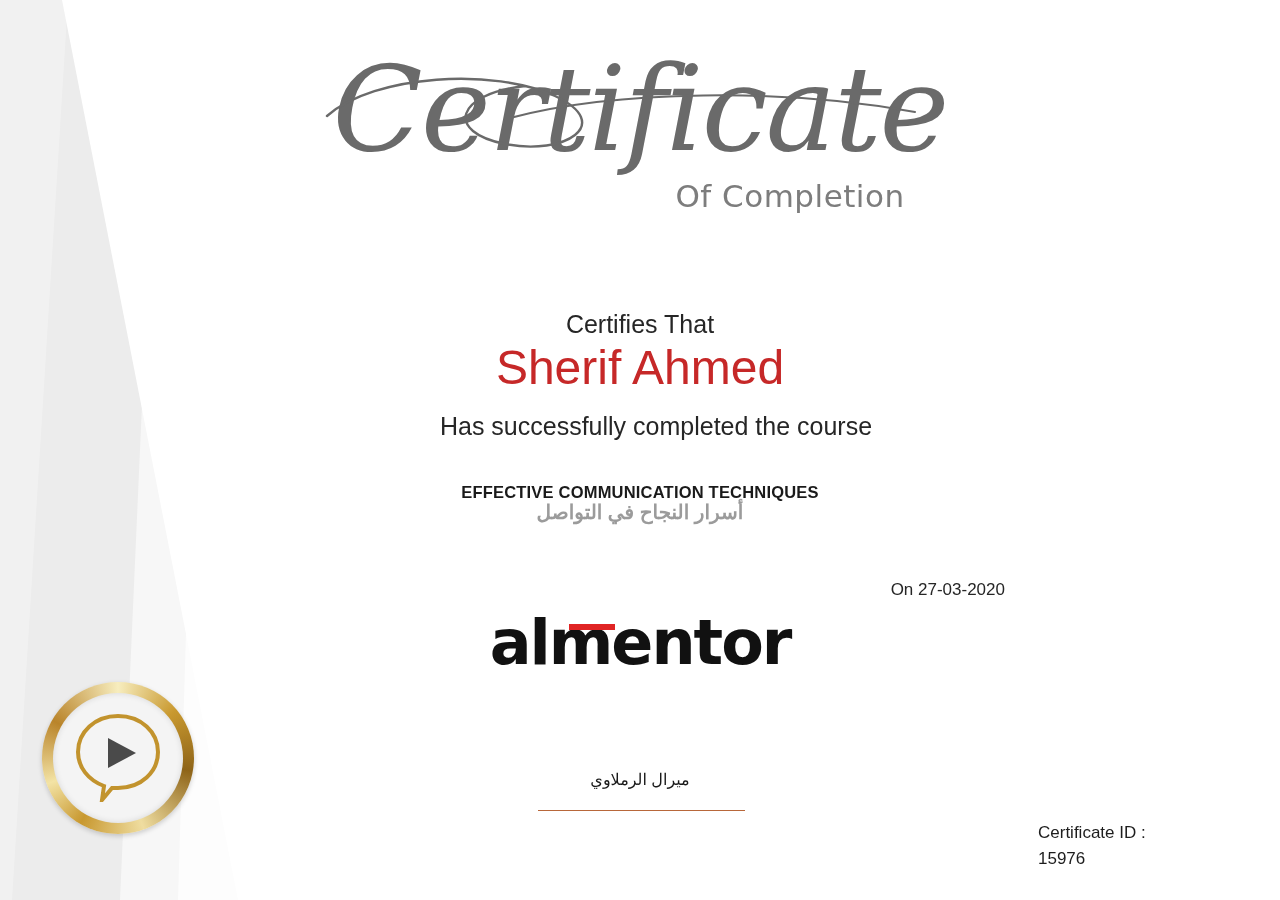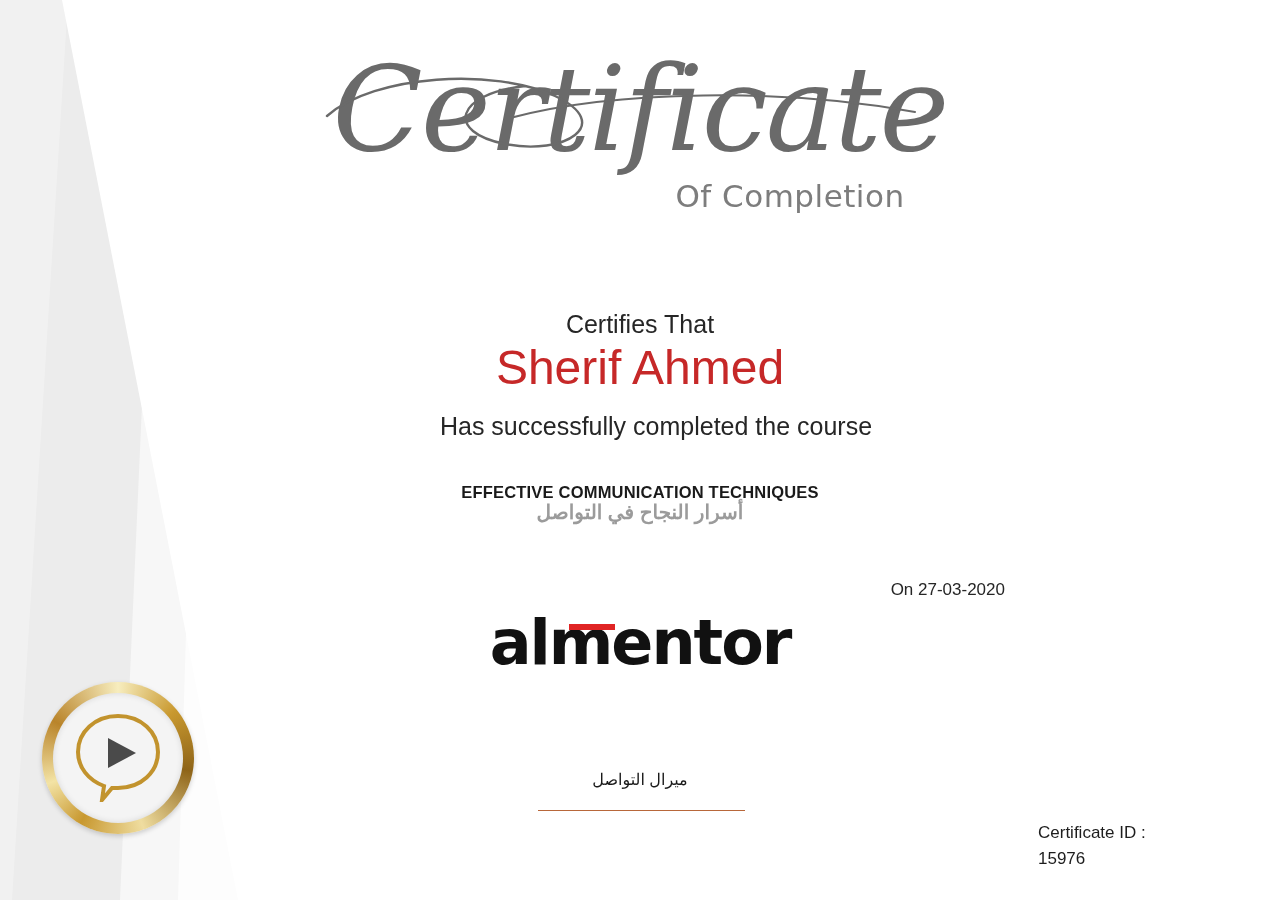--- a/index.html
+++ b/index.html
@@ -319,21 +319,21 @@
 
     <div class="date-line">On 27-03-2020</div>
 
     <div class="brand">
       <span class="brand-inner">
         <span class="brand-text">almentor</span>
         <span class="brand-dash"></span>
       </span>
     </div>
 
-    <div class="signature">ميرال التواصل</div>
+    <div class="signature">ميرال الرملاوي</div>
     <div class="sign-line"></div>
 
     <div class="cert-id">
       <div>Certificate ID :</div>
       <div>15976</div>
     </div>
 
   </div>
 </div>
 

